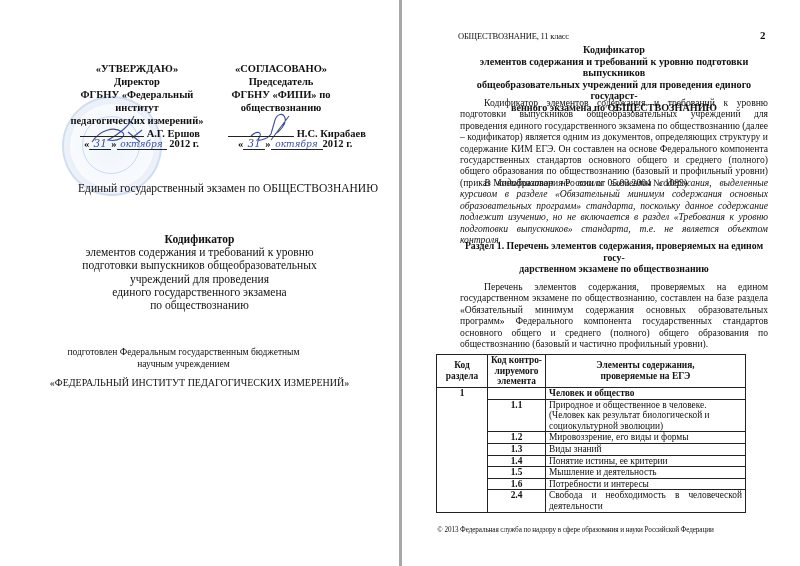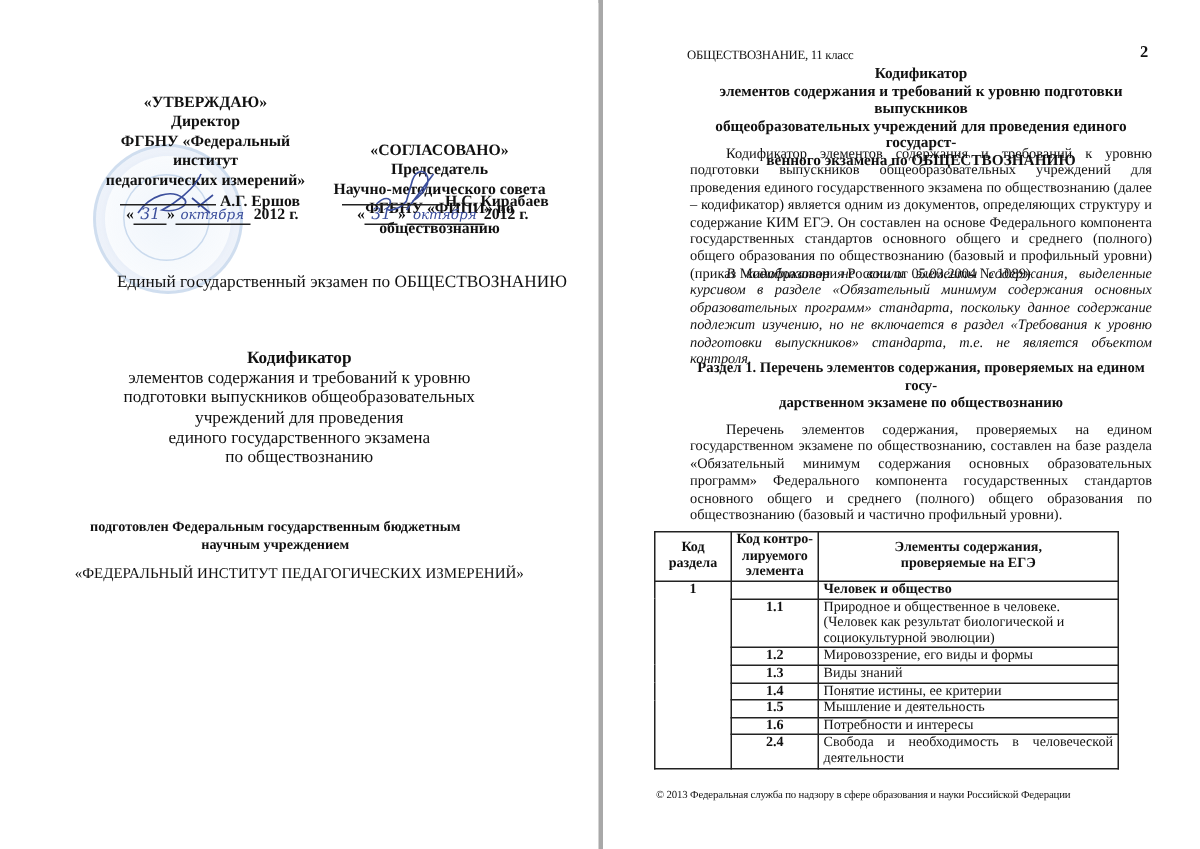--- a/index.html
+++ b/index.html
@@ -25,21 +25,21 @@
     position: absolute; left: 399px; top: 0; width: 3px; height: 566px;
     background: #a8a8a8;
   }
 
   
   .approve-block {
     position: absolute; top: 62px; font-size: 10.5px; line-height: 13px;
     text-align: center; font-weight: bold;
   }
   .approve-left { left: 62px; width: 150px; }
-  .approve-right { left: 220px; width: 146px; margin-top: 32px; }
+  .approve-right { left: 208px; width: 146px; }
   .approve-block .title { font-weight: bold; }
   .sign-line {
     position: absolute; font-size: 10.5px; font-weight: bold; white-space: nowrap;
   }
   .sig-underline {
     display: inline-block; border-bottom: 1px solid #222; height: 10px; vertical-align: baseline;
   }
   .date-line { font-size: 10.5px; font-weight: bold; white-space: nowrap; position: absolute; }
   .hand { font-family: "DejaVu Serif", serif; font-style: italic; color: #3c4f9c; font-weight: normal; }
   .stamp {
@@ -59,21 +59,21 @@
     position: absolute; left: 0; width: 456px; top: 182px;
     text-align: center; font-size: 11.5px;
   }
   .codifier-block {
     position: absolute; left: 0; width: 399px; top: 233px;
     text-align: center; font-size: 11.5px; line-height: 13.2px;
   }
   .codifier-block .heading { font-weight: bold; }
   .prepared-block {
     position: absolute; left: 0; width: 367px; top: 346px;
-    text-align: center; font-size: 9.5px; line-height: 12px; font-weight: bold;
+    text-align: center; font-size: 9.5px; line-height: 12px;
   }
   .institute-line {
     position: absolute; left: 0; width: 399px; top: 377px;
     text-align: center; font-size: 10px;
   }
 
   
   .running-header {
     position: absolute; left: 458px; top: 31px; font-size: 8.5px; letter-spacing: -0.2px;
   }
@@ -139,21 +139,20 @@
   <span>А.Г. Ершов</span>
 </div>
 <div class="date-line" style="left:84px;top:137px;">
   <span>«</span><span class="hand" style="display:inline-block;width:22px;border-bottom:1px solid #222;text-align:center;">31</span><span>»</span><span class="hand" style="display:inline-block;width:50px;border-bottom:1px solid #222;text-align:center;font-size:9px;">октября</span>
   <span>2012 г.</span>
 </div>
 
 <div class="approve-block approve-right">
   <div class="title">«СОГЛАСОВАНО»</div>
   <div>Председатель</div>
-  <div>Научно-методического совета</div>
   <div>ФГБНУ «ФИПИ» по</div>
   <div>обществознанию</div>
 </div>
 
 <svg class="signature-svg" style="left:245px;top:110px;" width="50" height="34" viewBox="0 0 50 34">
   <path d="M6 26 C 12 20, 18 22, 14 28 C 10 32, 22 30, 26 24 L 30 10 C 32 4, 38 2, 40 8 C 42 14, 34 22, 30 24 M26 30 L 44 6" stroke="#3c4f9c" stroke-width="1.1" fill="none"></path>
 </svg>
 
 <div class="sign-line" style="left:228px;top:126px;">
   <span class="sig-underline" style="width:66px;"></span>

